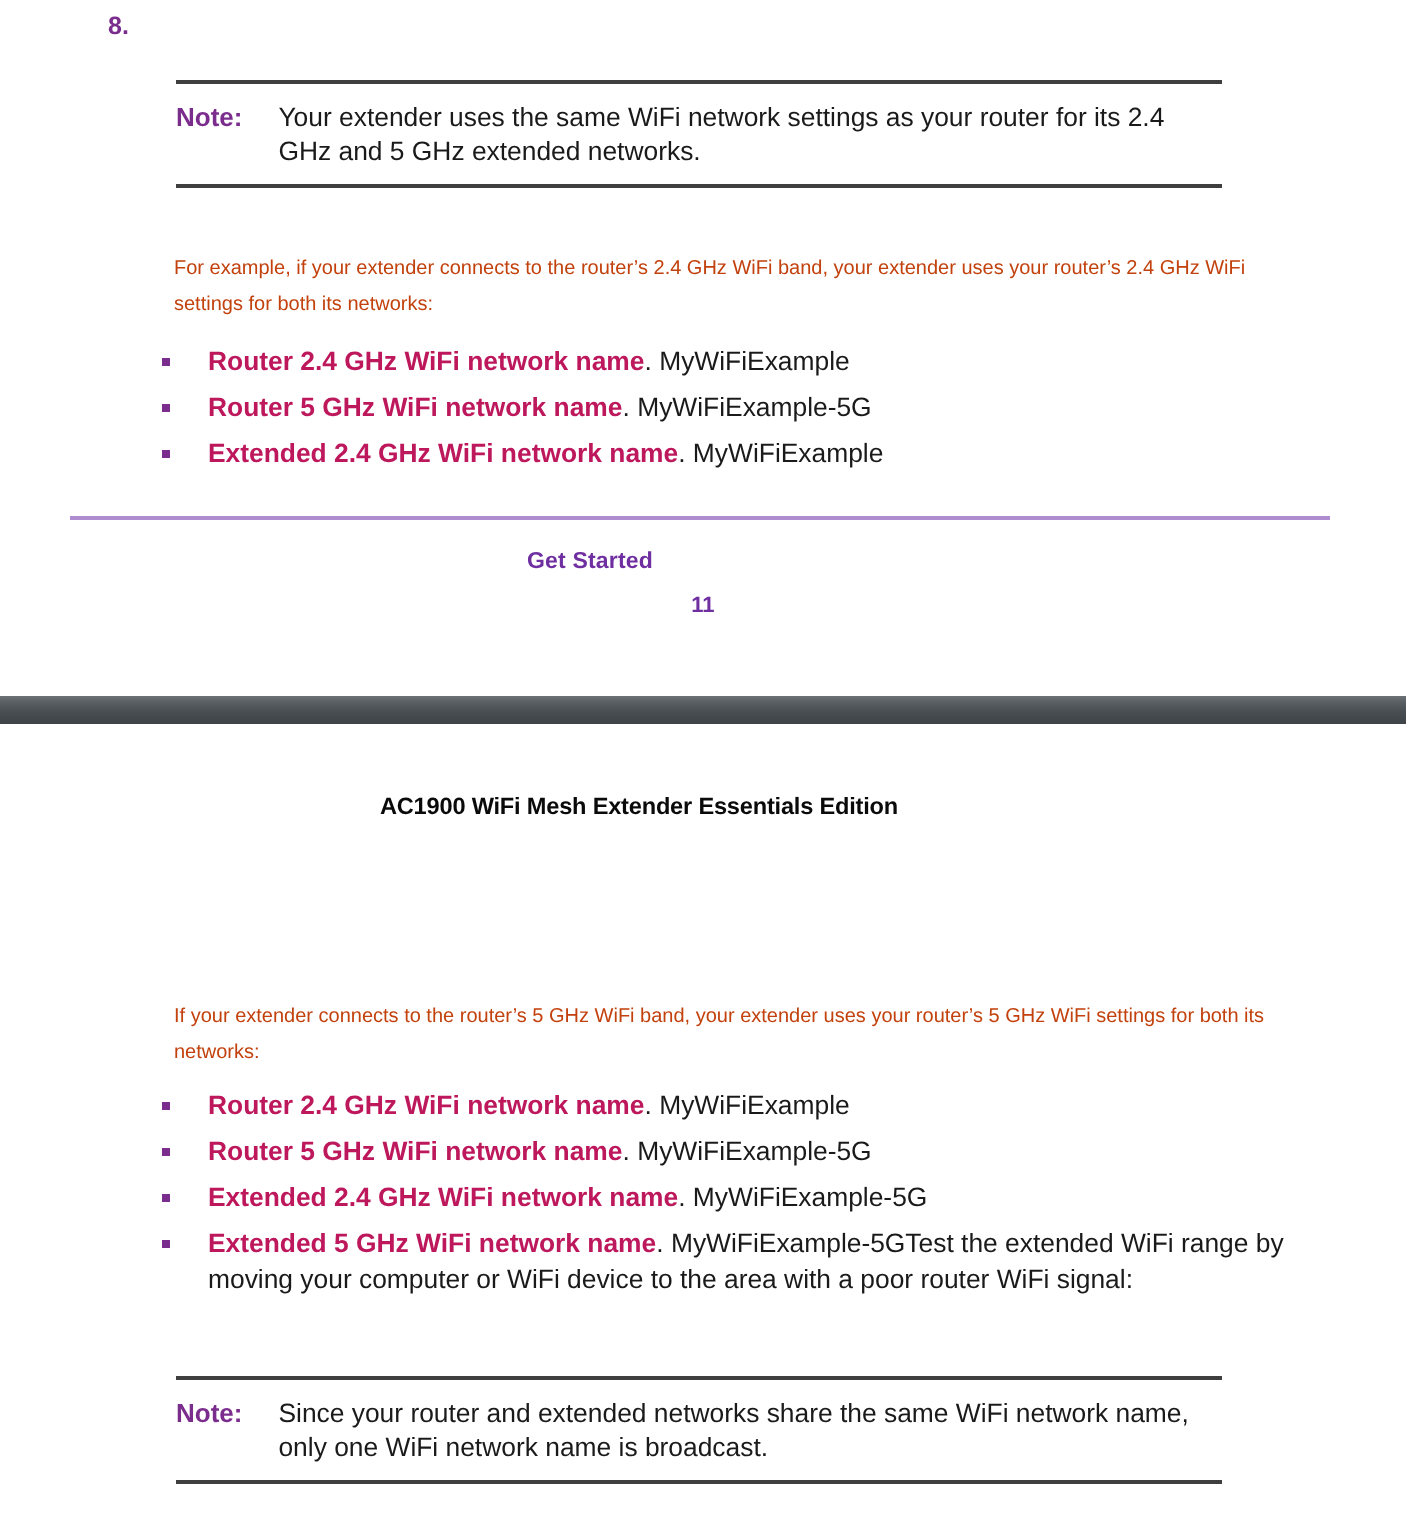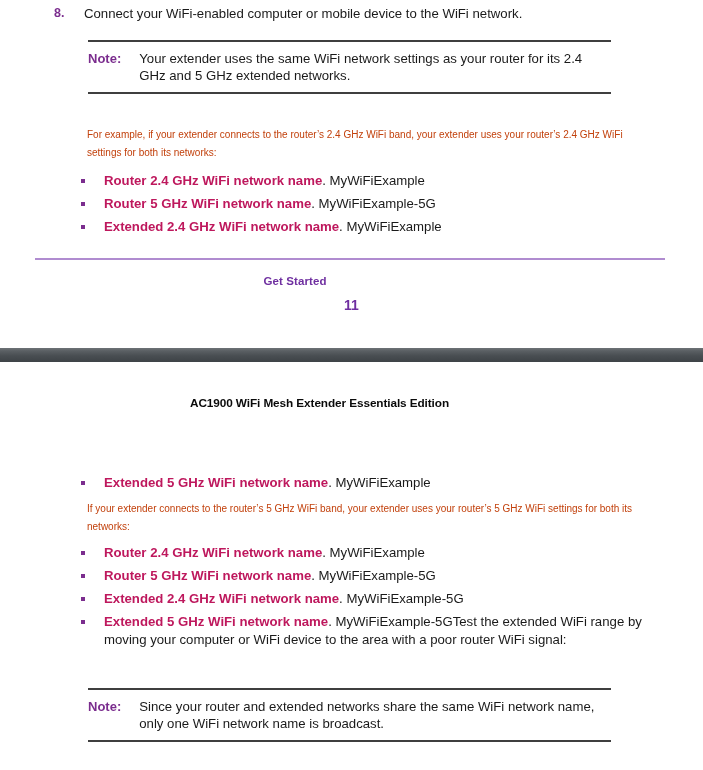--- a/index.html
+++ b/index.html
@@ -193,21 +193,21 @@
     letter-spacing: 0.1px;
   }
   .footer-pagenum {
     position: absolute;
     left: 0;
     top: 39px;
     width: 703px;
     text-align: center;
     color: #6f2fa0;
     font-weight: bold;
-    font-size: 14px;
+    font-size: 11px;
   }
 
   
   .running-header {
     position: absolute;
     left: 0;
     top: 396px;
     width: 639px;
     text-align: center;
     font-size: 11.8px;
@@ -220,21 +220,20 @@
 <body>
 
 <div class="doc-viewport">
 
   <div class="top-hairline"></div>
 
   <div class="page page-one">
 
     <div class="step">
       <span class="step-num">8.</span>
-      <span class="step-text">Connect your WiFi-enabled computer or mobile device to the WiFi network.</span>
     </div>
 
     <div class="note-box" id="note-1">
       <div class="note-rule"></div>
       <div class="note-body">
         <span class="note-label">Note:</span>
         <span class="note-text">Your extender uses the same WiFi network settings as your router for its 2.4 GHz and 5 GHz extended networks.</span>
       </div>
       <div class="note-rule"></div>
     </div>
@@ -264,26 +263,20 @@
 
   </div>
 
   <div class="page-gap"></div>
 
   <div class="page page-two">
   </div>
 
   <div class="running-header">AC1900 WiFi Mesh Extender Essentials Edition</div>
 
-  <div class="bullet-list" id="bullets-top5">
-      <div class="bullet-item">
-        <span class="bullet-mark"></span>
-        <span class="bullet-content"><span class="term">Extended 5 GHz WiFi network name</span><span>. MyWiFiExample</span></span>
-      </div>
-    </div>
 
   <div class="para" id="para-5ghz">If your extender connects to the router’s 5 GHz WiFi band, your extender uses your router’s 5 GHz WiFi settings for both its networks:</div>
 
   <div class="bullet-list" id="bullets-5">
       <div class="bullet-item">
         <span class="bullet-mark"></span>
         <span class="bullet-content"><span class="term">Router 2.4 GHz WiFi network name</span><span>. MyWiFiExample</span></span>
       </div>
       <div class="bullet-item">
         <span class="bullet-mark"></span>

